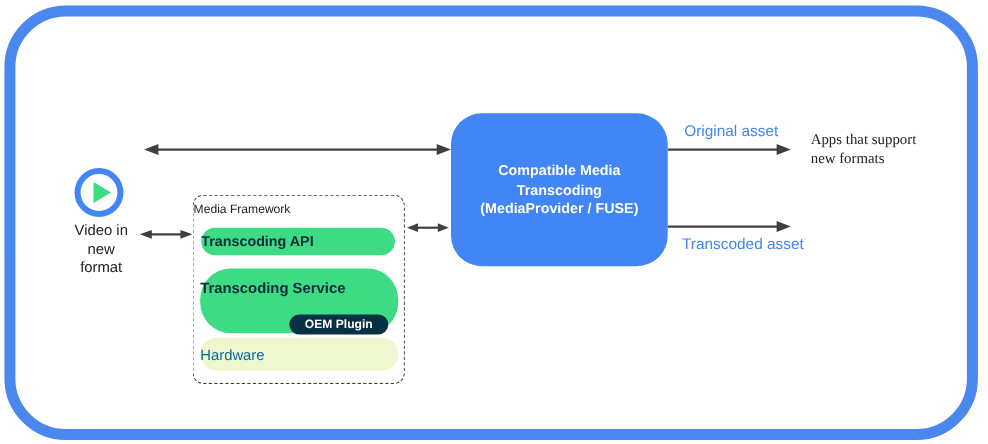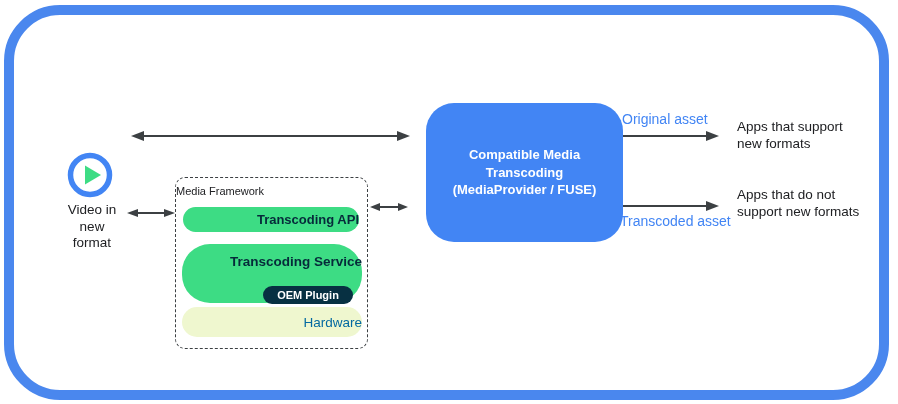--- a/index.html
+++ b/index.html
@@ -52,21 +52,21 @@
   .mf-title {
     margin-top: 7px;
     text-align: left;
     font-size: 11px;
   }
   .pill {
     position: absolute;
     box-sizing: border-box;
     display: flex;
     align-items: center;
-    justify-content: flex-end;
+    justify-content: flex-start;
     text-align: center;
   }
   .pill.api {
     left: 7px; top: 29px;
     width: 176px; height: 25px;
     border-radius: 13px;
     background: #3ddc84;
     font-size: 13px;
     font-weight: bold;
     color: #062a3a;
@@ -97,21 +97,21 @@
   .pill.hardware {
     left: 6px; top: 129px;
     width: 180px; height: 30px;
     border-radius: 15px;
     background: #eff7cf;
     font-size: 13.5px;
     color: #0369a1;
   }
   .transcoder-box {
     position: absolute;
-    left: 426px; top: 103px;
+    left: 410px; top: 103px;
     width: 197px; height: 139px;
     border-radius: 28px;
     background: #4285f4;
     color: #ffffff;
     font-size: 13px;
     font-weight: bold;
     line-height: 17.5px;
     display: flex;
     align-items: center;
     justify-content: center;
@@ -125,21 +125,21 @@
     white-space: nowrap;
   }
   .asset-label.original { left: 622px; top: 111px; }
   .asset-label.transcoded { left: 620px; top: 213px; }
   .apps-label {
     position: absolute;
     font-size: 13.5px;
     line-height: 16.5px;
     white-space: pre-line;
   }
-  .apps-label.top { left: 737px; top: 119px; }
+  .apps-label.top { left: 737px; top: 119px; font-family: Liberation Serif, serif; }
   .apps-label.bottom { left: 737px; top: 187px; }
 </style>
 </head>
 <body>
 
 <div class="canvas">
 
   <div class="frame"></div>
 
   <svg class="arrow-layer" viewBox="0 0 898 404">
@@ -209,16 +209,14 @@
 Transcoding
 (MediaProvider / FUSE)</div>
 
   <div class="asset-label original">Original asset</div>
 
   <div class="asset-label transcoded">Transcoded asset</div>
 
   <div class="apps-label top">Apps that support
 new formats</div>
 
-  <div class="apps-label bottom">Apps that do not
-support new formats</div>
 
 </div>
 
 </body></html>

